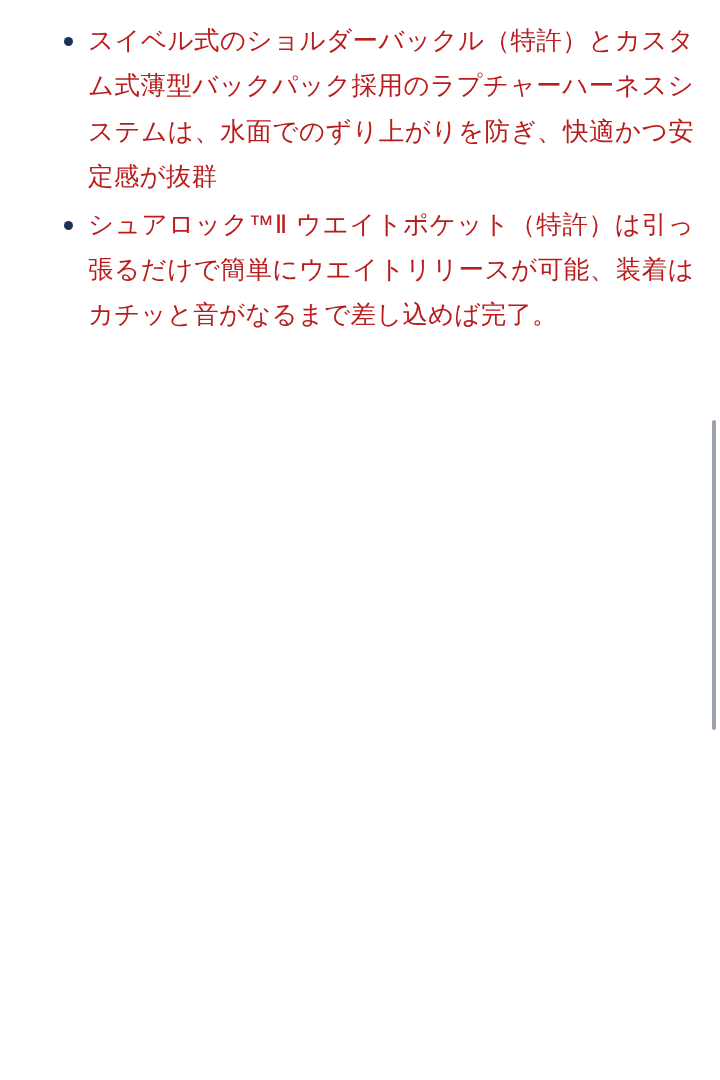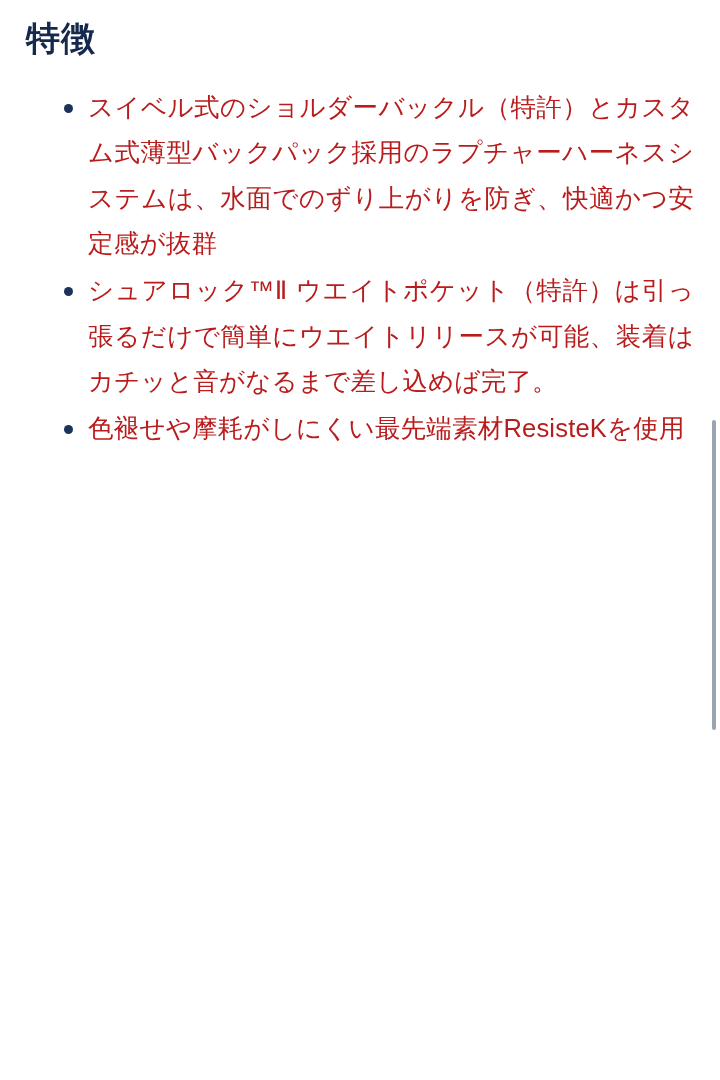--- a/index.html
+++ b/index.html
@@ -70,25 +70,23 @@
     height: 310px;
     background: #9aa3b0;
     border-radius: 2px;
   }
 </style>
 </head>
 <body>
 
 <div class="page">
 
-  <h1 class="page-title">特徴</h1>
 
   <ul class="feature-list">
     <li>スイベル式のショルダーバックル（特許）とカスタム式薄型バックパック採用のラプチャーハーネスシステムは、水面でのずり上がりを防ぎ、快適かつ安定感が抜群</li>
     <li>シュアロック™Ⅱ ウエイトポケット（特許）は引っ張るだけで簡単にウエイトリリースが可能、装着はカチッと音がなるまで差し込めば完了。</li>
-    <li>色褪せや摩耗がしにくい最先端素材ResisteKを使用</li>
   </ul>
 
   <div class="scrollbar-track">
     <div class="scrollbar-thumb"></div>
   </div>
 
 </div>
 
 </body></html>

